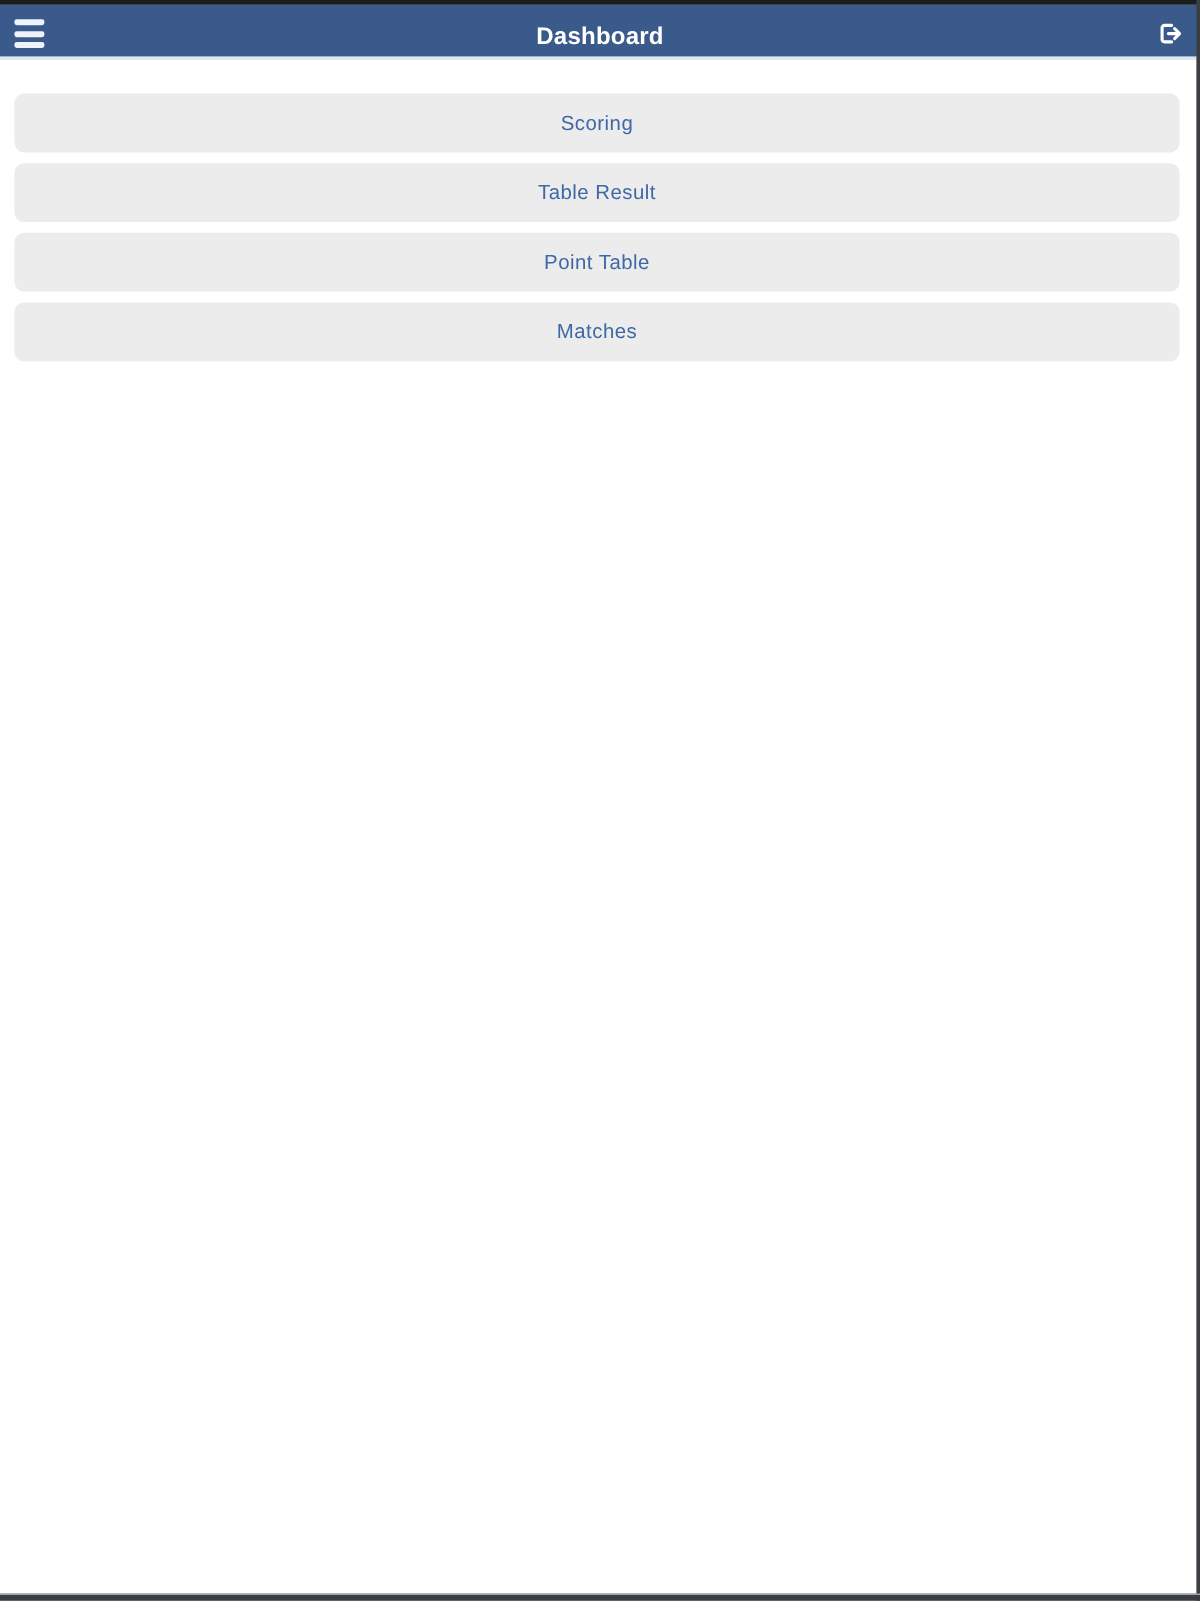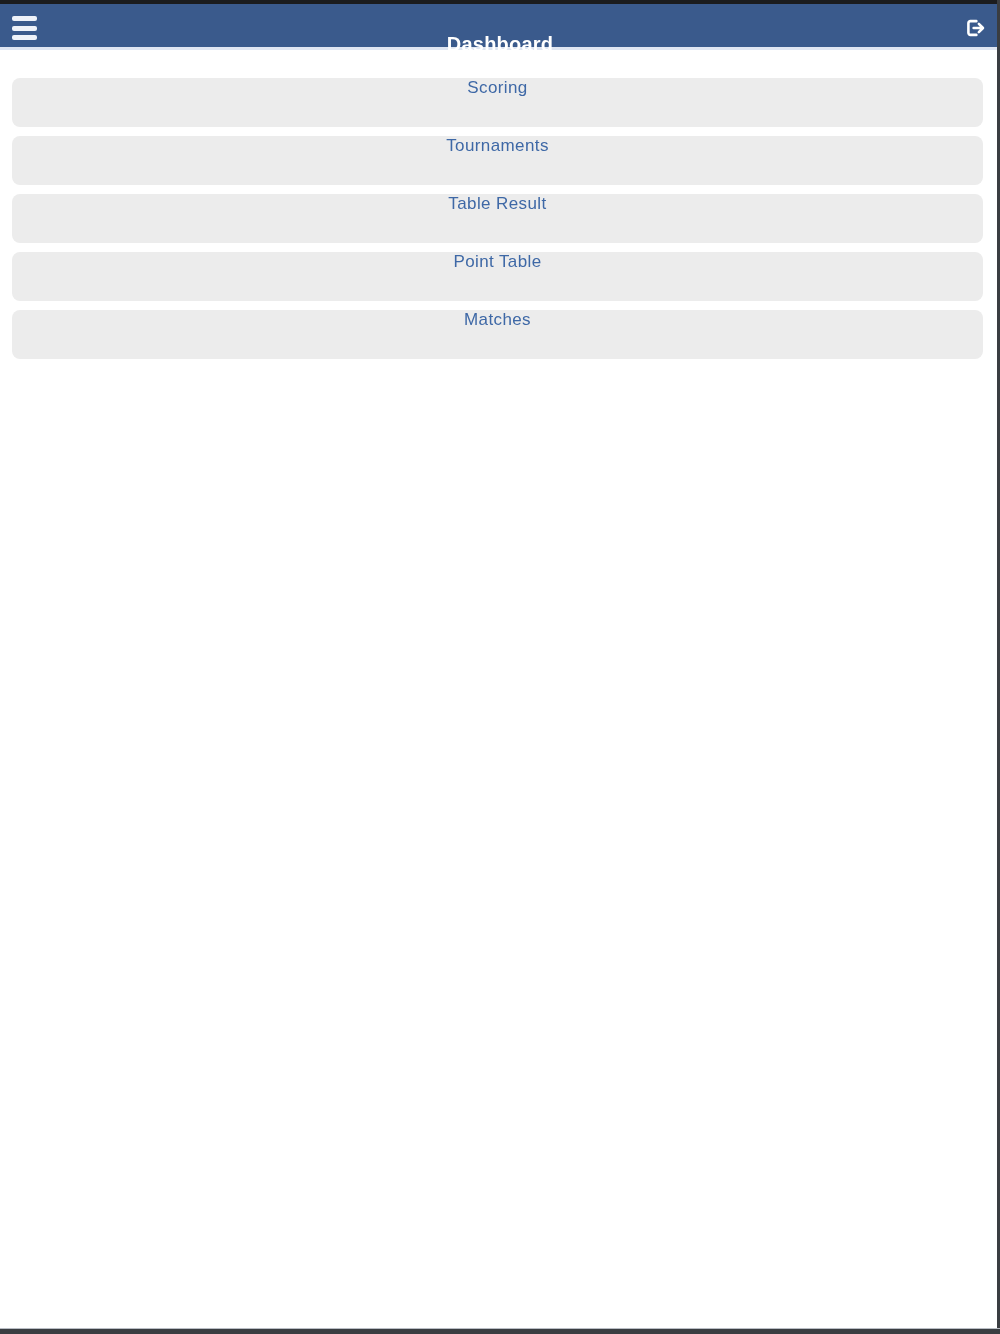--- a/index.html
+++ b/index.html
@@ -26,21 +26,21 @@
   .frame-bottom{position:absolute;bottom:0;left:0;width:100%;height:6px;background:var(--frame-side);border-top:1px solid #b9bdc4;z-index:20;}
 
   
   .app-header{
     position:absolute;top:4px;left:0;width:100%;height:46px;
     background:var(--header-bg);
     border-bottom:3px solid var(--header-underline);
     display:flex;align-items:center;
   }
   .header-title{
-    position:absolute;left:0;right:0;top:17px;height:46px;
+    position:absolute;left:0;right:0;top:4px;height:46px;
     display:flex;align-items:center;justify-content:center;
     color:var(--header-text);
     font-size:20px;font-weight:bold;letter-spacing:0.2px;
     pointer-events:none;
   }
   .hamburger-btn{
     position:absolute;left:8px;top:10px;
     width:34px;height:28px;
     background:transparent;border:none;cursor:pointer;
     display:flex;flex-direction:column;justify-content:space-between;
@@ -64,21 +64,21 @@
     display:flex;flex-direction:column;gap:9px;
   }
   .menu-item{
     width:100%;height:49px;
     background:var(--button-bg);
     border:none;border-radius:8px;
     color:var(--button-text);
     font-family:"Liberation Sans", sans-serif;
     font-size:17px;letter-spacing:0.4px;
     cursor:pointer;
-    display:flex;align-items:flex-start;justify-content:center;
+    display:flex;align-items:center;justify-content:center;
   }
 </style>
 </head>
 <body>
 
 <div class="frame-top"></div>
 <div class="frame-right"></div>
 <div class="frame-bottom"></div>
 
 <header class="app-header">
@@ -96,23 +96,20 @@
       </svg>
     </span>
   </button>
 </header>
 
 <main class="menu-list">
     <button class="menu-item">
     <span class="menu-item-label">Scoring</span>
   </button>
     <button class="menu-item">
-    <span class="menu-item-label">Tournaments</span>
-  </button>
-    <button class="menu-item">
     <span class="menu-item-label">Table Result</span>
   </button>
     <button class="menu-item">
     <span class="menu-item-label">Point Table</span>
   </button>
     <button class="menu-item">
     <span class="menu-item-label">Matches</span>
   </button>
   </main>
 

